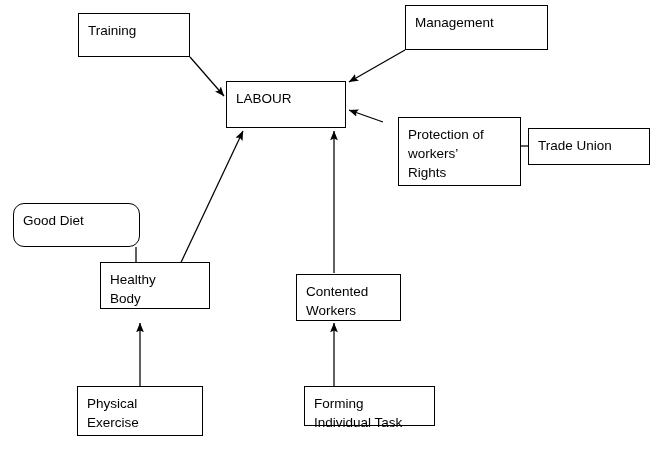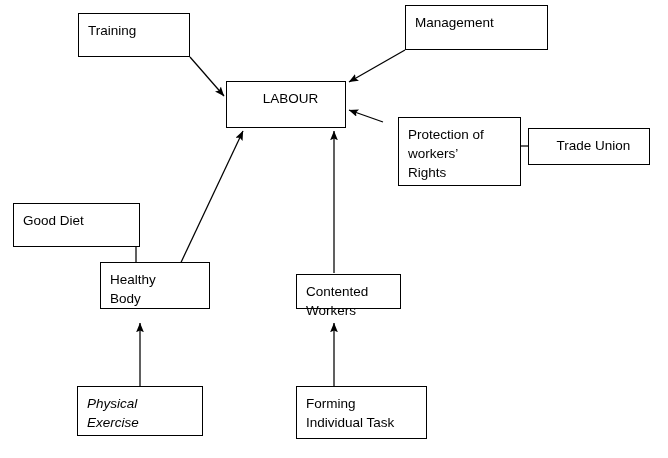--- a/index.html
+++ b/index.html
@@ -57,29 +57,29 @@
         <line x1="176" y1="273" x2="243" y2="131" marker-end="url(#arrowhead)"></line>
         <line x1="140" y1="386" x2="140" y2="323" marker-end="url(#arrowhead)"></line>
         <line x1="334" y1="273" x2="334" y2="131" marker-end="url(#arrowhead)"></line>
         <line x1="334" y1="386" x2="334" y2="323" marker-end="url(#arrowhead)"></line>
       </g>
   </svg>
 
   <div id="node-layer">
       <div class="node" style="left: 78px; top: 13px; width: 112px; height: 44px; border-color: rgb(0, 0, 0); background: rgb(255, 255, 255);">Training</div>
       <div class="node" style="left: 405px; top: 5px; width: 143px; height: 45px; border-color: rgb(0, 0, 0); background: rgb(255, 255, 255);">Management</div>
-      <div class="node" style="left: 226px; top: 81px; width: 120px; height: 47px; border-color: rgb(0, 0, 0); background: rgb(255, 255, 255); text-align: center;">LABOUR</div>
+      <div class="node" style="left: 226px; top: 81px; width: 120px; height: 47px; border-color: rgb(0, 0, 0); background: rgb(255, 255, 255);">LABOUR</div>
       <div class="node" style="left: 382px; top: 117px; width: 123px; height: 69px; border-color: rgb(0, 0, 0); background: rgb(255, 255, 255); margin-left: 16px;">Protection of
 workers’
 Rights</div>
-      <div class="node" style="left: 528px; top: 128px; width: 122px; height: 37px; border-color: rgb(0, 0, 0); background: rgb(255, 255, 255); text-align: center;">Trade Union</div>
-      <div class="node" style="left: 13px; top: 203px; width: 127px; height: 44px; border-color: rgb(0, 0, 0); background: rgb(255, 255, 255);">Good Diet</div>
+      <div class="node" style="left: 528px; top: 128px; width: 122px; height: 37px; border-color: rgb(0, 0, 0); background: rgb(255, 255, 255);">Trade Union</div>
+      <div class="node" style="left: 13px; top: 203px; width: 127px; height: 44px; border-color: rgb(0, 0, 0); background: rgb(255, 255, 255); border-radius: 11px;">Good Diet</div>
       <div class="node" style="left: 100px; top: 262px; width: 110px; height: 47px; border-color: rgb(0, 0, 0); background: rgb(255, 255, 255);">Healthy
 Body</div>
-      <div class="node" style="left: 296px; top: 274px; width: 105px; height: 35px; border-color: rgb(0, 0, 0); background: rgb(255, 255, 255);">Contented
+      <div class="node" style="left: 296px; top: 274px; width: 105px; height: 47px; border-color: rgb(0, 0, 0); background: rgb(255, 255, 255);">Contented
 Workers</div>
-      <div class="node" style="left: 77px; top: 386px; width: 126px; height: 50px; border-color: rgb(0, 0, 0); background: rgb(255, 255, 255); font-style: italic;">Physical
+      <div class="node" style="left: 77px; top: 386px; width: 126px; height: 50px; border-color: rgb(0, 0, 0); background: rgb(255, 255, 255);">Physical
 Exercise</div>
-      <div class="node" style="left: 296px; top: 386px; width: 131px; height: 53px; border-color: rgb(0, 0, 0); background: rgb(255, 255, 255);">Forming
+      <div class="node" style="left: 304px; top: 386px; width: 131px; height: 40px; border-color: rgb(0, 0, 0); background: rgb(255, 255, 255);">Forming
 Individual Task</div>
     </div>
 
 </div>
 
 </body></html>

